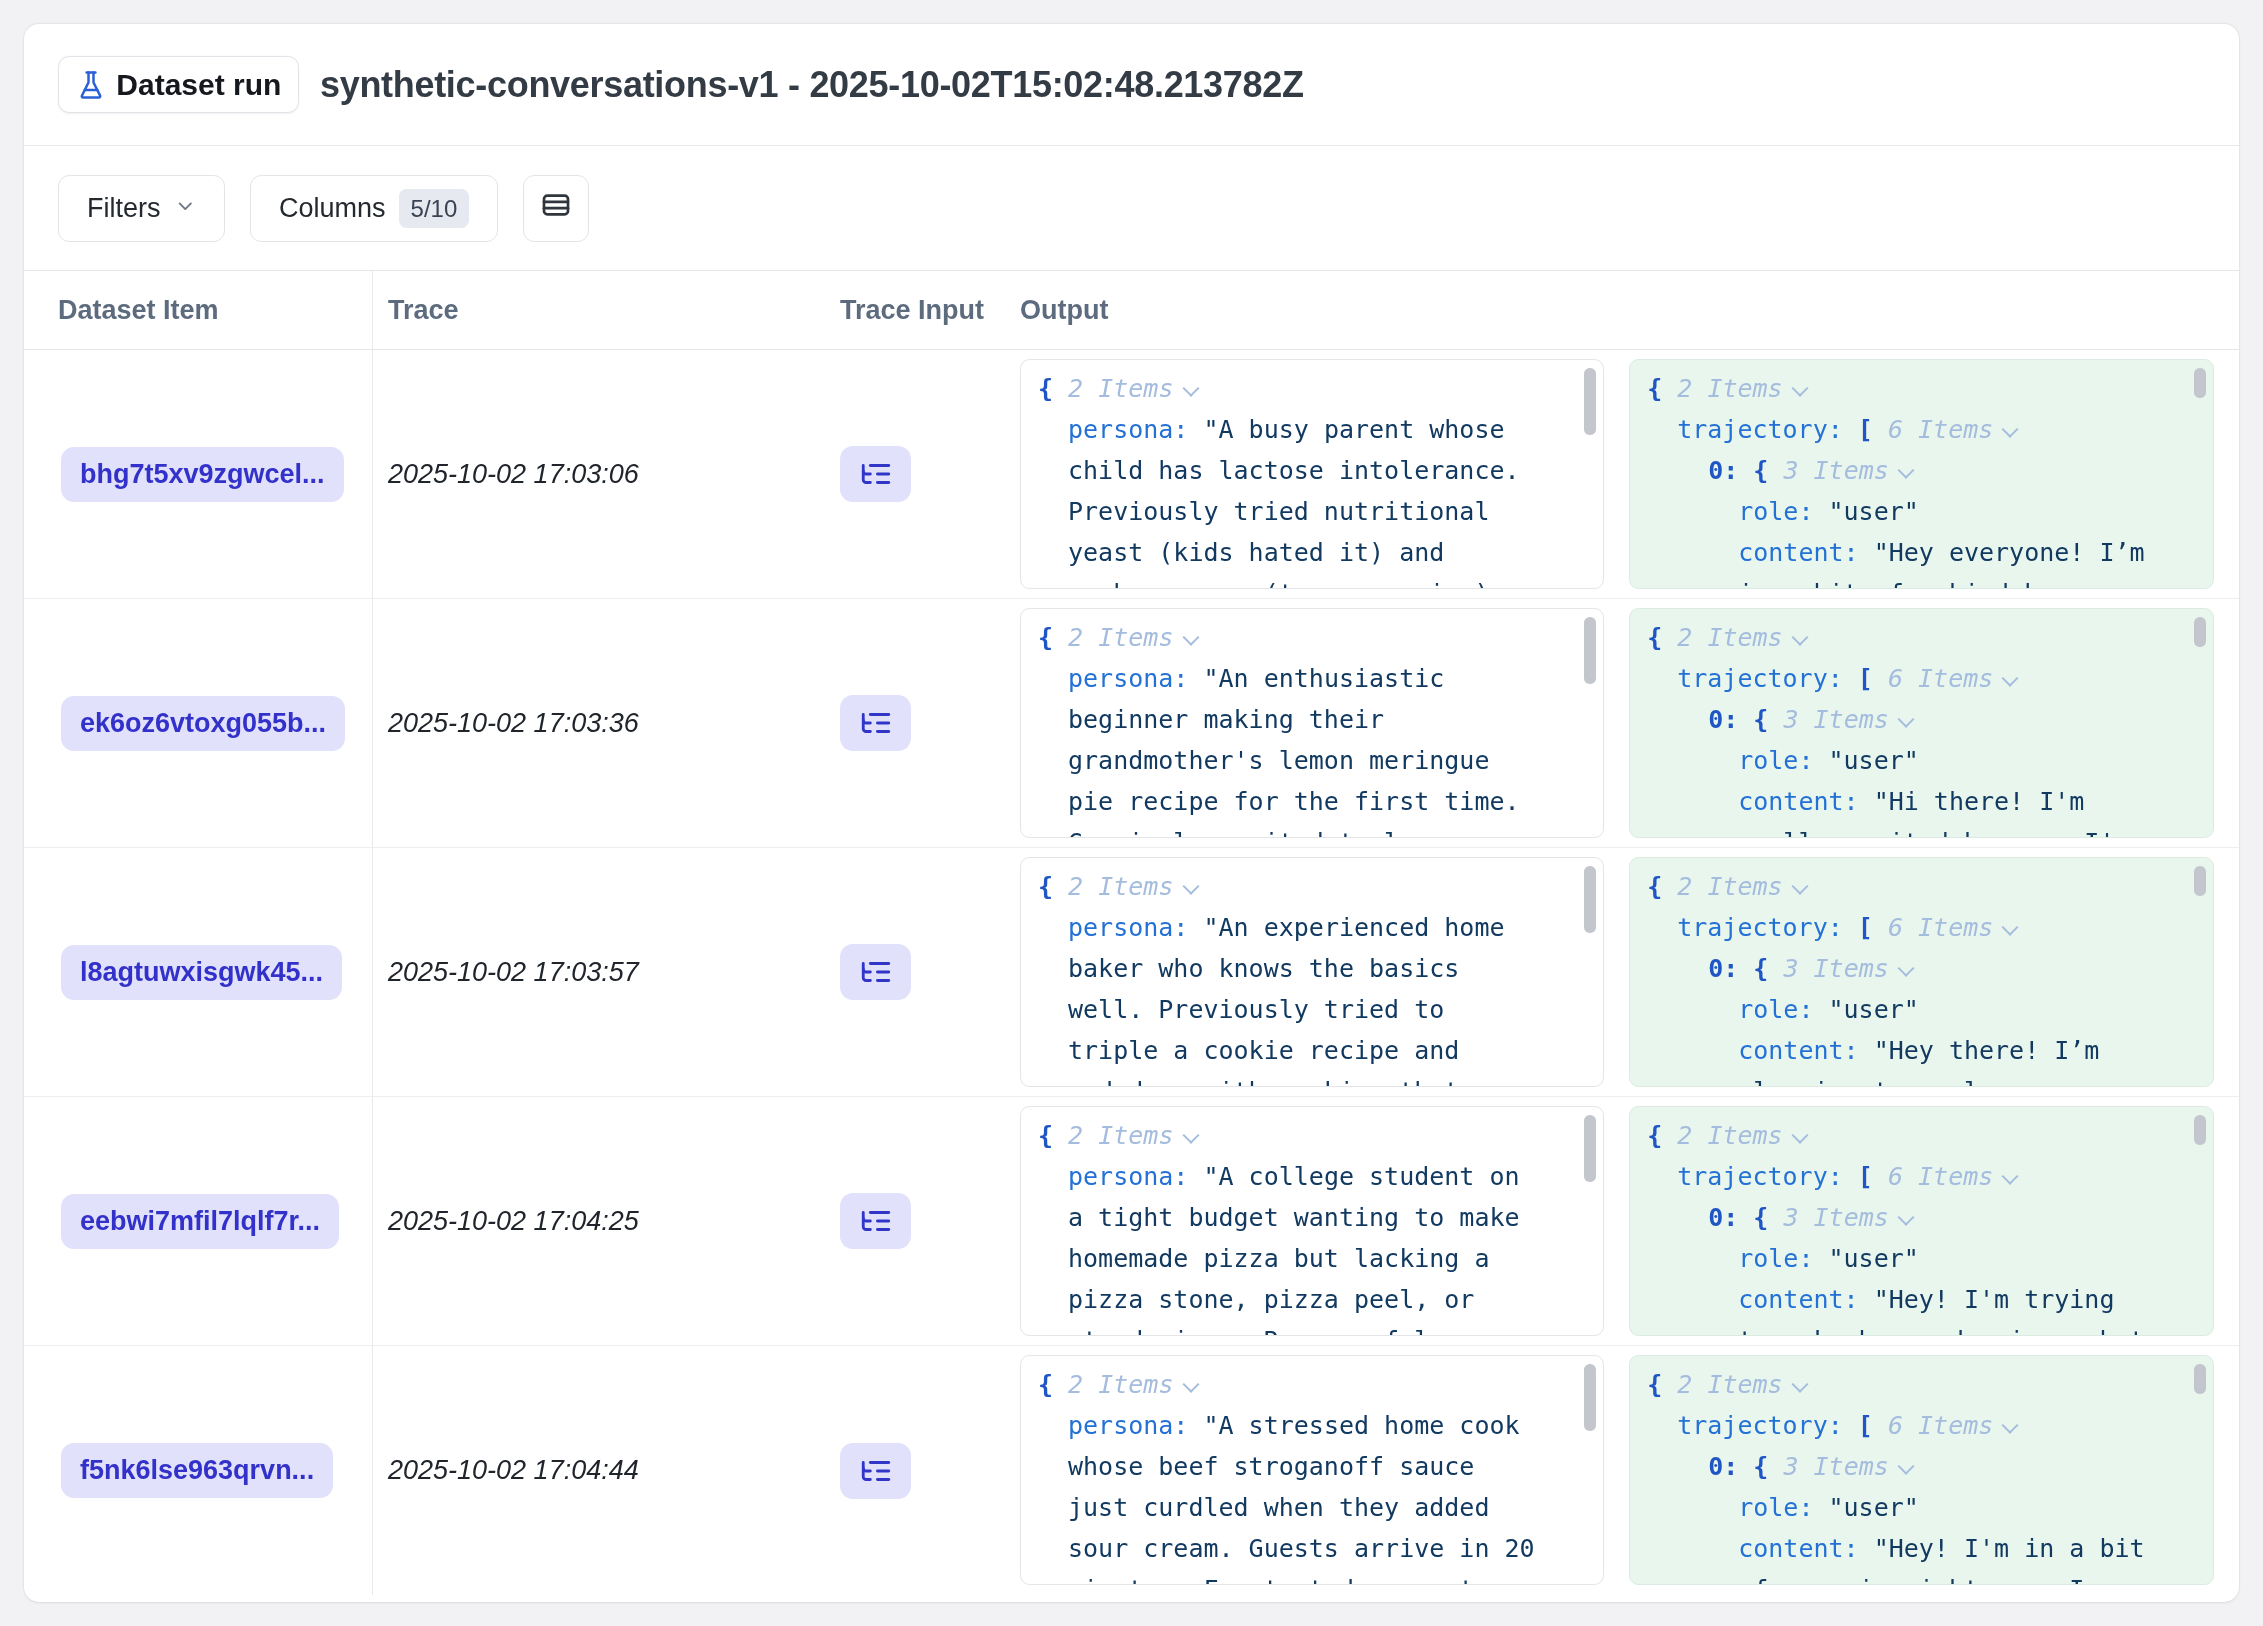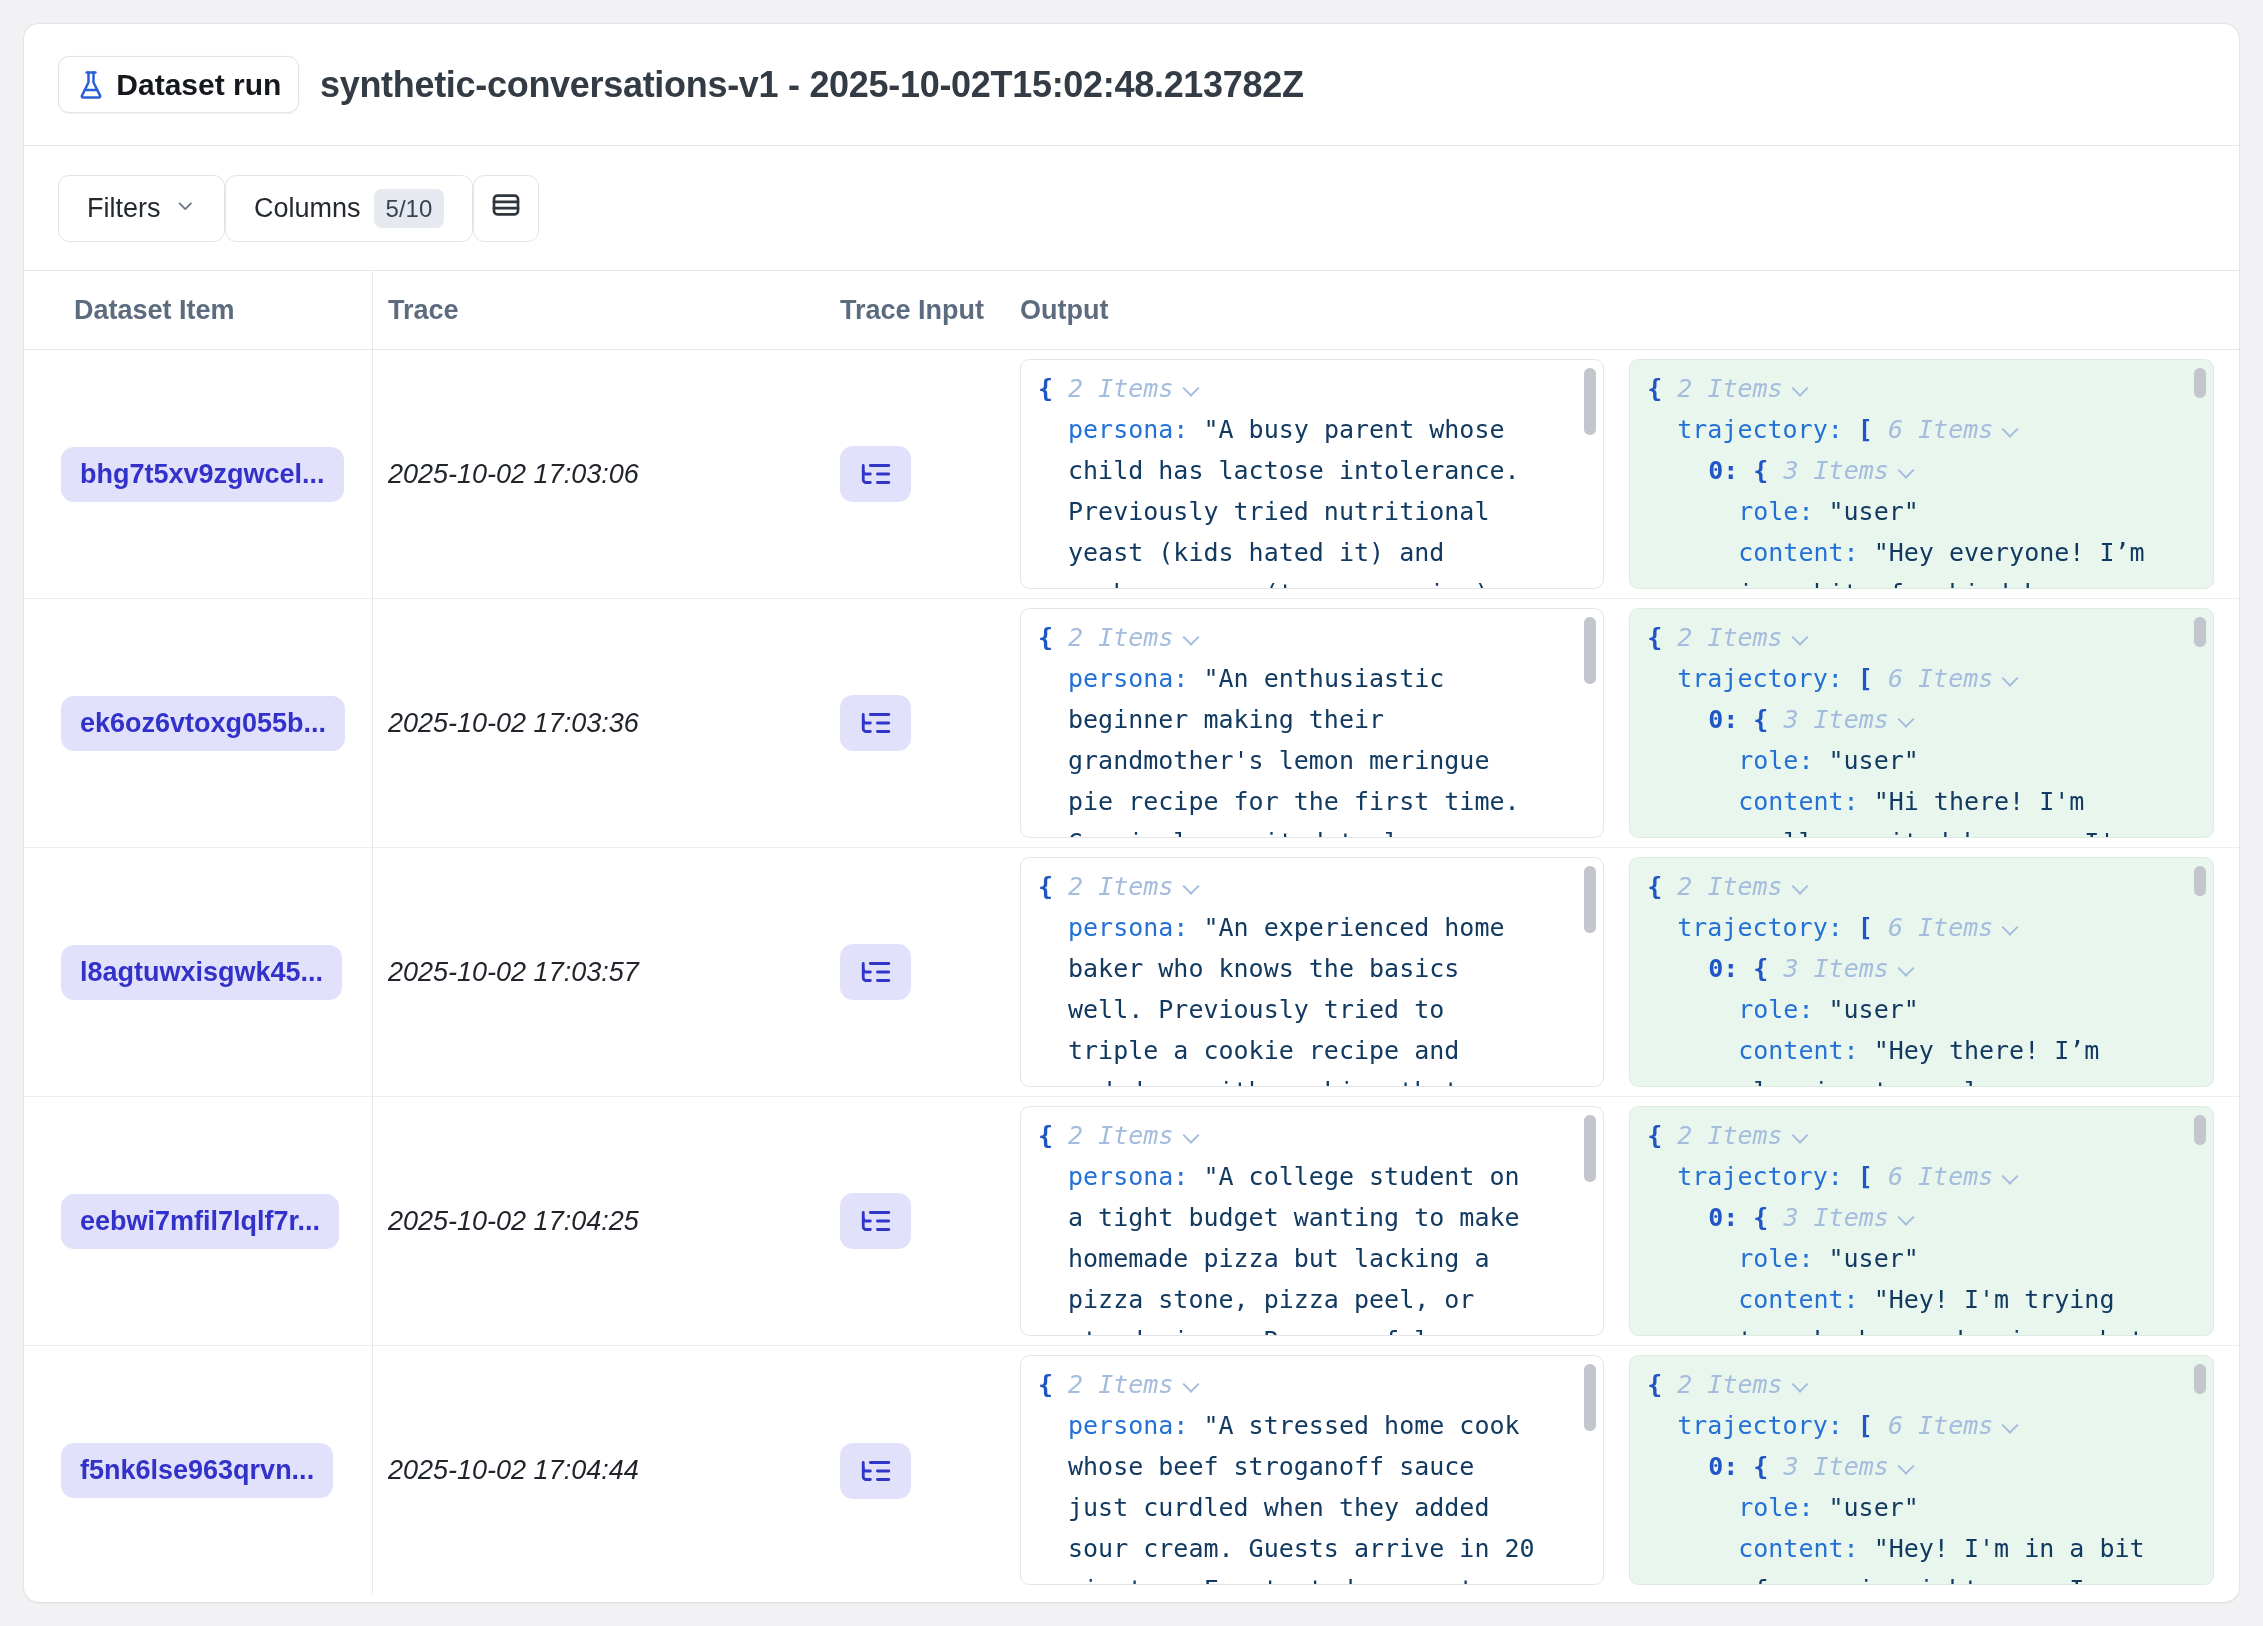--- a/index.html
+++ b/index.html
@@ -46,21 +46,21 @@
   }
   .run-badge svg{display:block;}
   .page-title{
     margin-left:20.6px;
     font-size:36px; font-weight:700; color:#333b45;
     letter-spacing:-0.3px;
     white-space:nowrap;
   }
   
   .toolbar{
-    display:flex; align-items:center; 
+    display:flex; align-items:center; gap:25px;
     padding:29px 34px 28px 34px;
   }
   .btn{
     display:inline-flex; align-items:center; gap:13px;
     height:67px;
     padding:0 28px;
     background:#fff;
     border:0.9px solid #e3e4e8;
     border-radius:11.2px;
     font-family:"Liberation Sans", sans-serif;
@@ -83,21 +83,21 @@
   }
   .thead{
     height:79px;
     border-bottom:0.9px solid #e4e6e9;
   }
   .th{
     display:flex; align-items:center;
     font-size:27px; font-weight:700; color:#5d6b7e;
     white-space:nowrap;
   }
-  .th.c1{padding-left:50px;border-right:0.9px solid #e8e9eb;text-align:center;}
+  .th.c1{padding-left:34px;border-right:0.9px solid #e8e9eb;text-align:center;}
   .th.c2{padding-left:15px;}
   .th.c3{padding-left:15px;}
   .th.c4{padding-left:15px;}
   .th.c5{padding-left:13px;}
   .trow{
     height:249px;
     border-bottom:0.9px solid #eceef0;
   }
   .trow:last-child{border-bottom:none;}
   .td{display:flex;align-items:center;min-width:0;}

